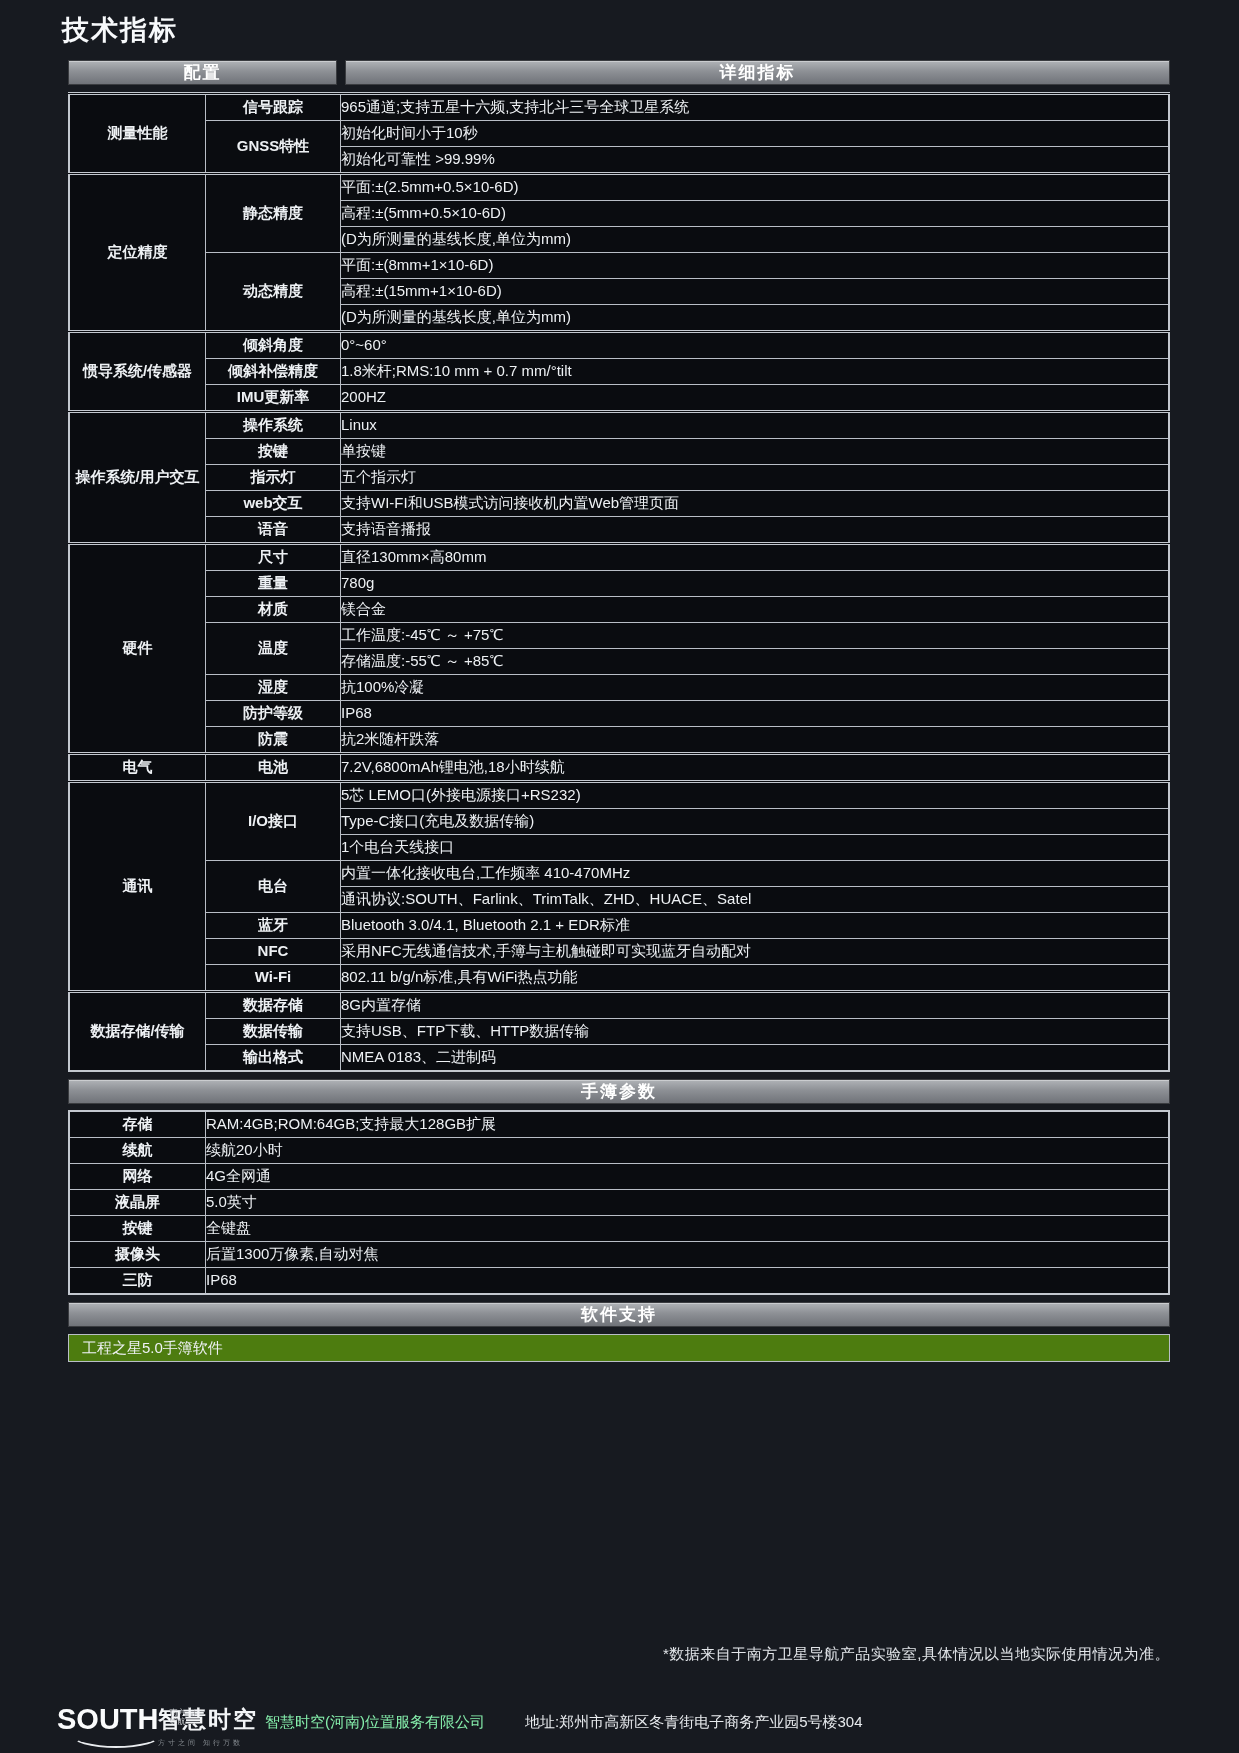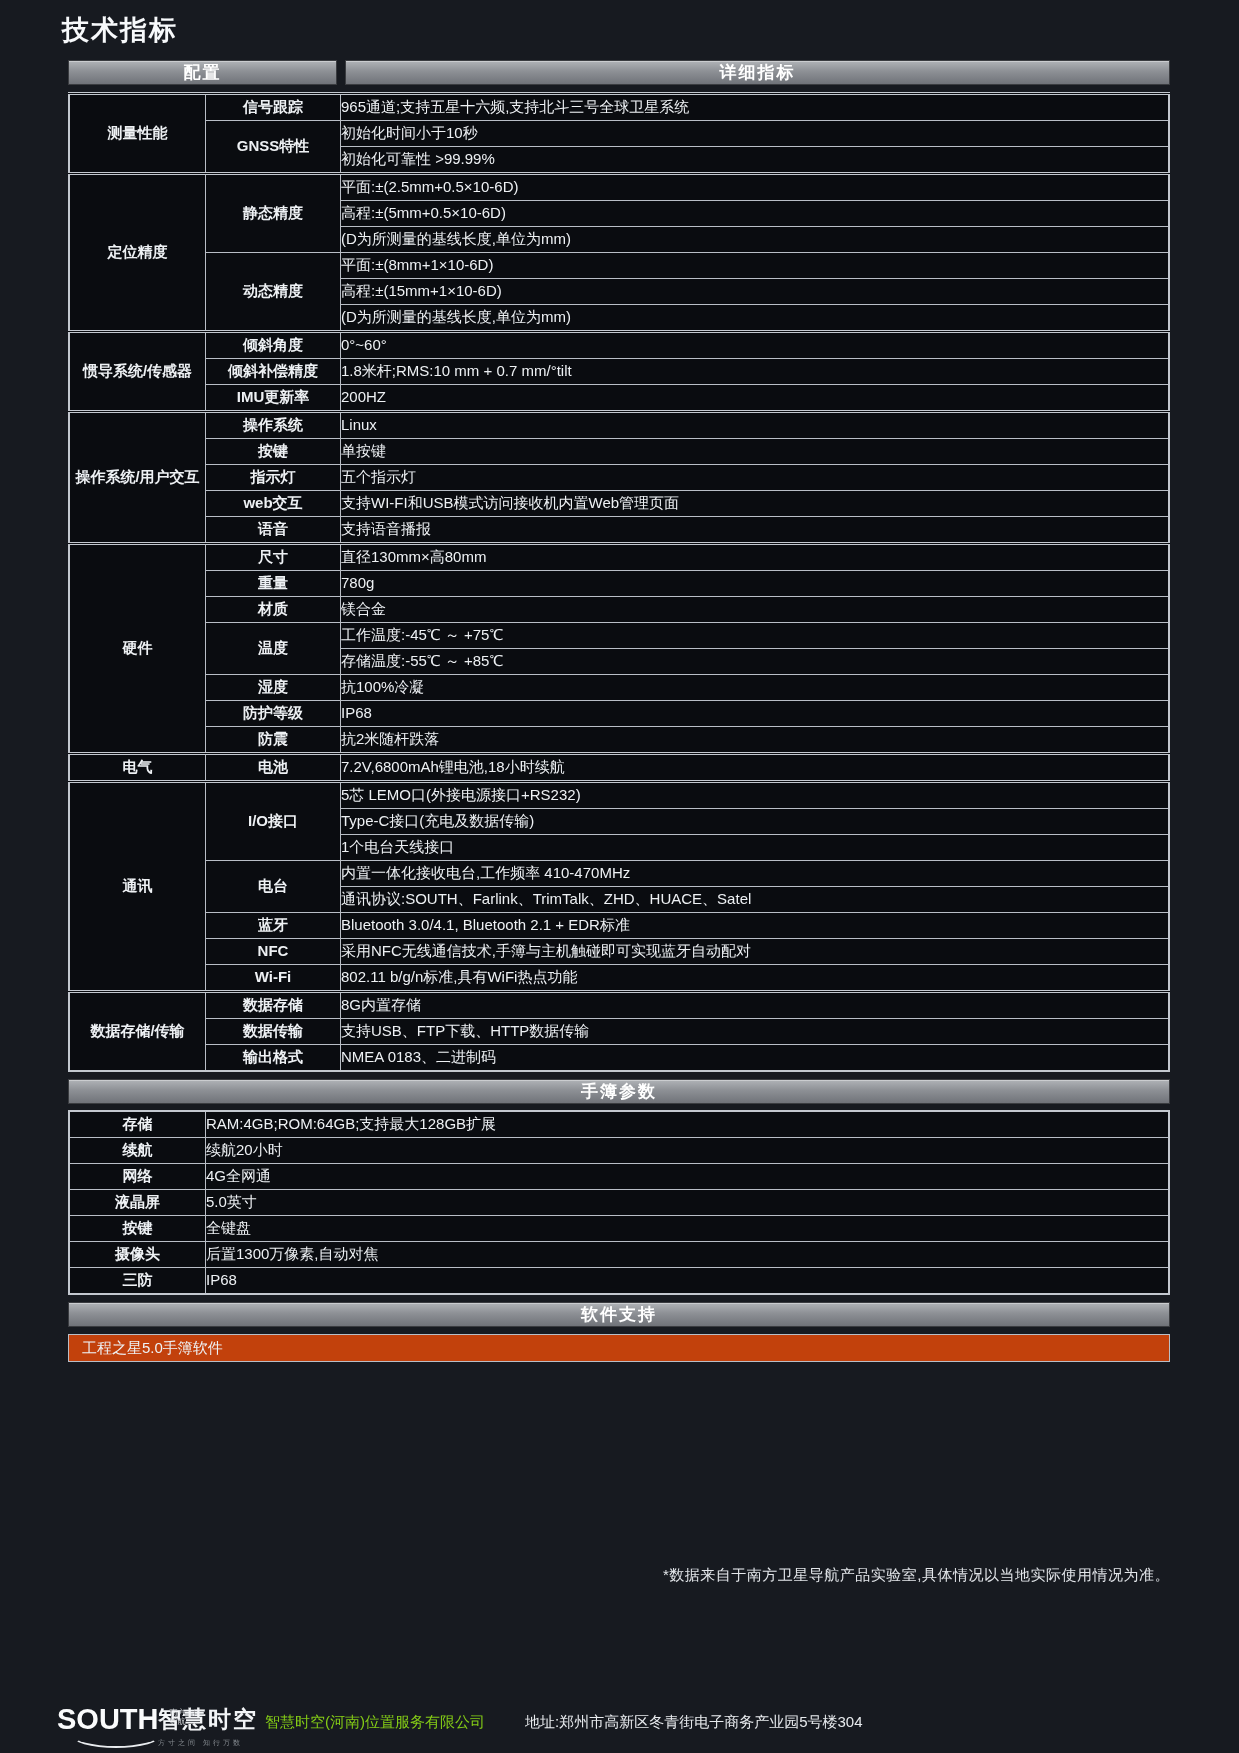--- a/index.html
+++ b/index.html
@@ -49,49 +49,49 @@
   td.value-cell   { text-align:left; padding-left:24px; font-weight:normal; }
   tr.group-start td { border-top:3px double #c3c8cf; }
 
   table.hb { margin-top:0; }
   td.hb-label { width:135px; text-align:center; font-weight:bold; }
   td.hb-value { text-align:left; padding-left:18px; }
 
   .software-row {
     margin-top:7px;
     border:1px solid #b9bec6;
-    background:#c2410c;
+    background:#4d7c0f;
     height:26px; line-height:26px;
     font-size:15px; padding-left:13px;
   }
   .disclaimer {
     position:absolute; right:69px; top:1645;
     font-size:15px; color:#e3e6ea; letter-spacing:.5px;
   }
-  .disclaimer { top:1566px;margin-left:27px; }
+  .disclaimer { top:1645px;margin-left:27px; }
 
   .footer { position:absolute; left:0; top:1698px; width:1239px; height:55px; }
   .south-logo {
     position:absolute; left:57px; top:8px;
     display:flex; align-items:flex-start;
   }
   .south-word { font-size:29px; font-weight:800; letter-spacing:0px; color:#fafbfc; line-height:26px; }
   .south-swoosh {
     position:absolute; left:14px; top:16px;
     width:86px; height:22px;
     border:2px solid transparent;
     border-bottom-color:#e9ecef;
     border-radius:50%;
     pointer-events:none;
   }
   .south-sub { font-size:8px; line-height:9px; margin-left:11px; margin-top:2px; color:#d7dadd; }
   .zhsk-logo { position:absolute; left:158px; top:6px; text-align:left; }
   .zhsk-word { font-size:23px; font-weight:bold; letter-spacing:2px; color:#f2f4f6; }
   .zhsk-tagline { font-size:7px; letter-spacing:3px; color:#9aa0a6; margin-top:3px; opacity:.8; }
-  .company-name { position:absolute; left:265px; top:15px; font-size:15px; color:#84cc16; }
+  .company-name { position:absolute; left:265px; top:15px; font-size:15px; color:#86efac; }
   .company-address { position:absolute; left:525px; top:15px; font-size:15px; color:#e8ebee; }
 </style>
 </head>
 <body>
 
 <div class="page-title">技术指标</div>
 
 <div class="content">
 
   <div class="header-row">

